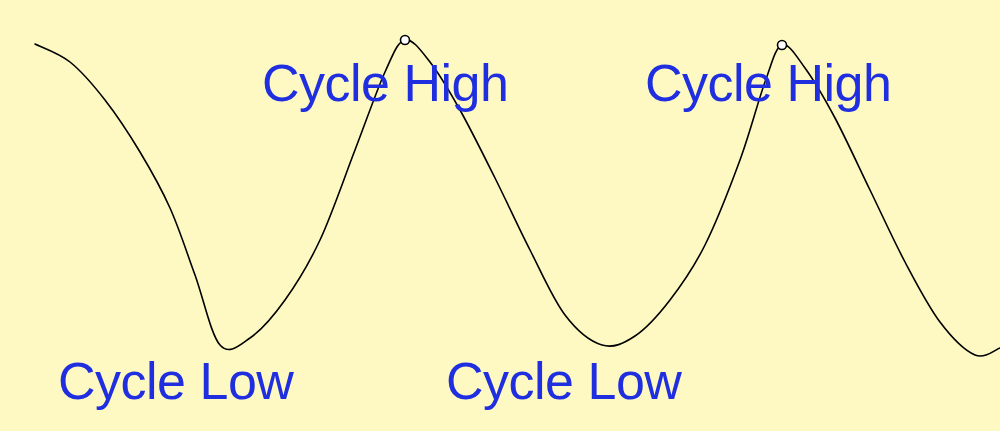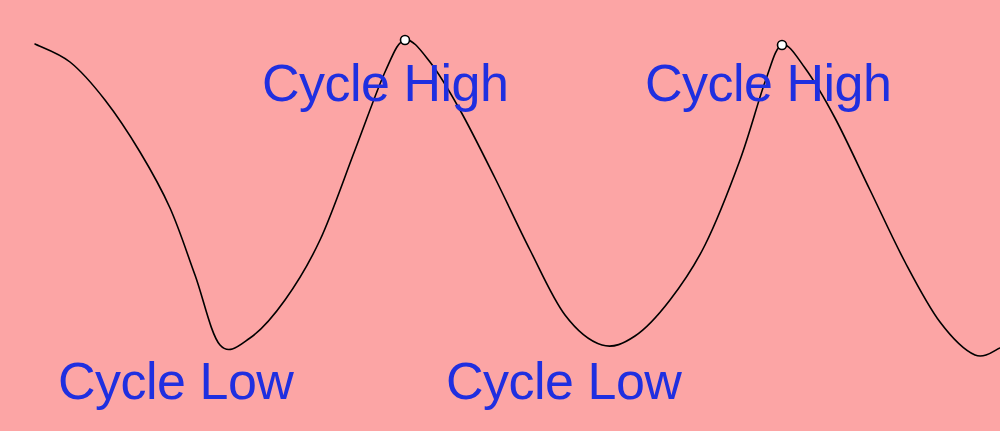--- a/index.html
+++ b/index.html
@@ -8,21 +8,21 @@
     padding: 0;
     background: #ffffff;
   }
   body {
     font-family: "Liberation Sans", sans-serif;
   }
   #stage {
     position: relative;
     width: 1000px;
     height: 431px;
-    background: #fca5a5;
+    background: #fef9c3;
     overflow: hidden;
   }
   #wave-svg {
     position: absolute;
     left: 0;
     top: 0;
     width: 1000px;
     height: 431px;
     display: block;
   }

